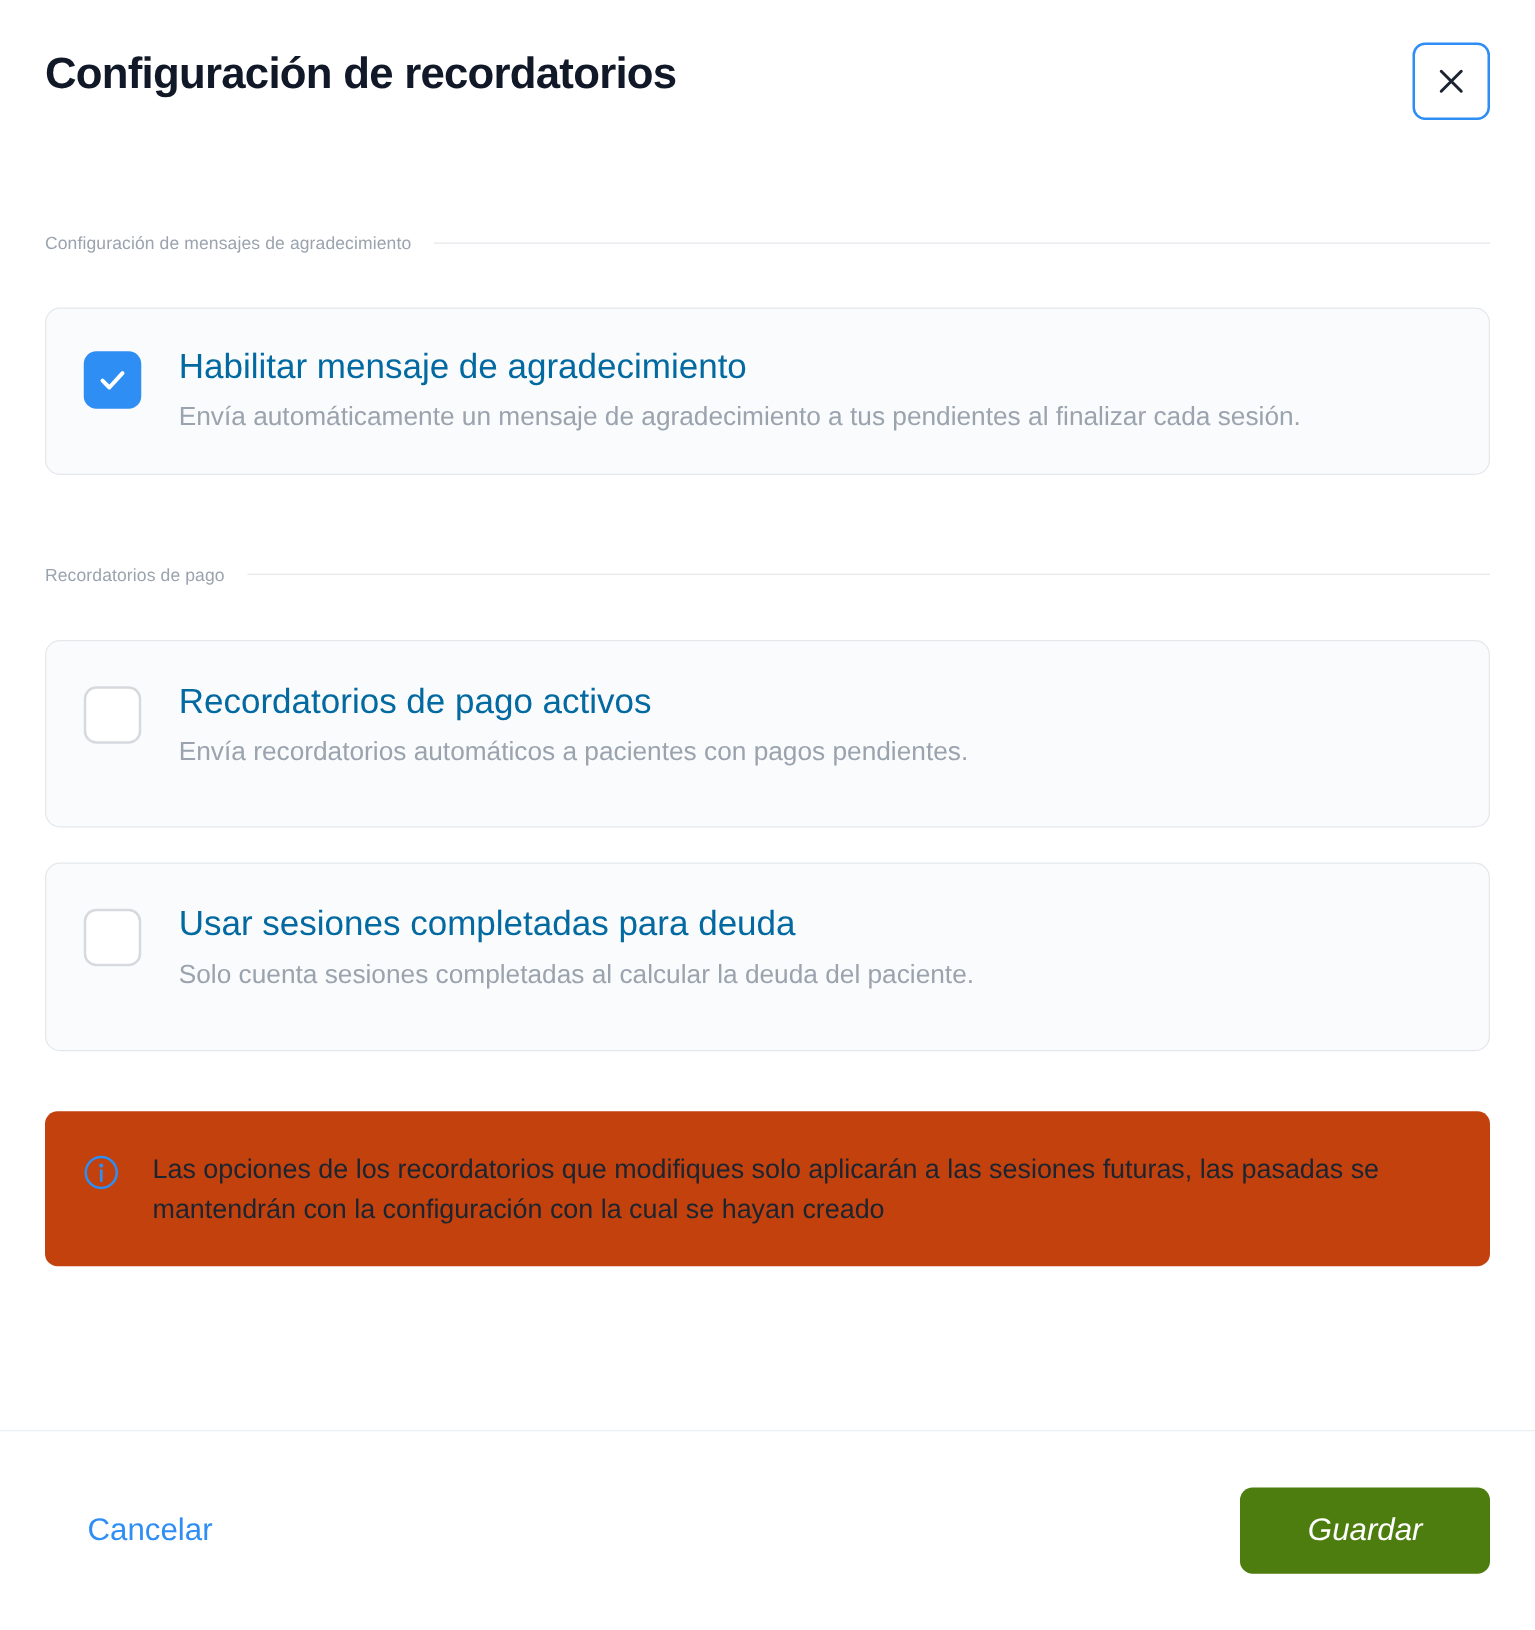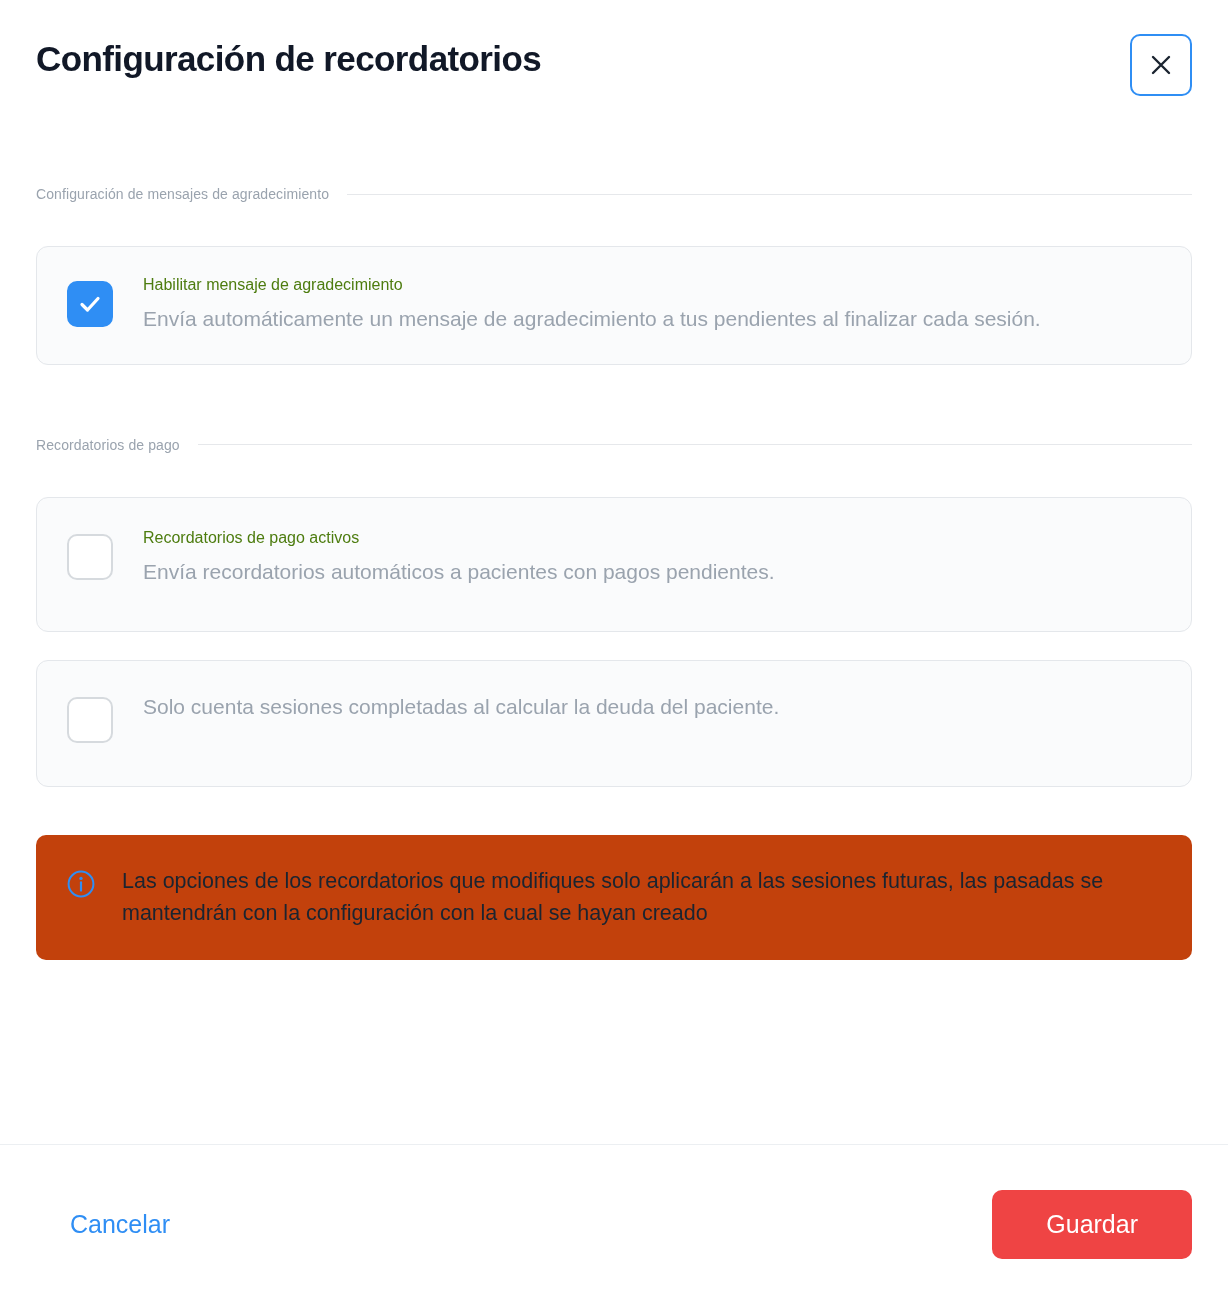--- a/index.html
+++ b/index.html
@@ -113,22 +113,22 @@
     margin-top: 6px;
   }
   .checkbox.checked {
     background: #2f8ef4;
     border-color: #2f8ef4;
   }
   .checkbox svg { display: block; }
 
   .option-text { flex: 1 1 auto; min-width: 0; }
   .option-title {
-    font-size: 16px;
-    color: #4d7c0f;
+    font-size: 28px;
+    color: #0369a1;
     line-height: 1.25;
     margin: 0 0 8px 0;
   }
   .option-desc {
     font-size: 21px;
     color: #9aa3ae;
     line-height: 1.55;
     margin: 0;
     max-width: 960px;
   }
@@ -170,29 +170,30 @@
     background: none;
     border: none;
     color: #2f8ef4;
     font-size: 25px;
     font-family: inherit;
     cursor: pointer;
     padding: 12px 34px;
     border-radius: 8px;
   }
   .btn-save {
-    background: #ef4444;
+    background: #4d7c0f;
     border: none;
     color: #ffffff;
     font-size: 25px;
     font-family: inherit;
     cursor: pointer;
     padding: 22px 54px;
     border-radius: 10px;
     line-height: 1;
+    font-style: italic;
   }
 </style>
 </head>
 <body>
 
 <div class="modal">
 
   <div class="modal-header">
     <h1 class="modal-title">Configuración de recordatorios</h1>
     <button class="close-button" aria-label="Cerrar">
@@ -238,20 +239,21 @@
       <div class="checkbox" role="checkbox" aria-checked="false"></div>
       <div class="option-text">
         <p class="option-title">Recordatorios de pago activos</p>
         <p class="option-desc">Envía recordatorios automáticos a pacientes con pagos pendientes.</p>
       </div>
     </div>
 
     <div class="option-card compact">
       <div class="checkbox" role="checkbox" aria-checked="false"></div>
       <div class="option-text">
+        <p class="option-title">Usar sesiones completadas para deuda</p>
         <p class="option-desc">Solo cuenta sesiones completadas al calcular la deuda del paciente.</p>
       </div>
     </div>
 
     <div class="info-banner">
       <span class="info-icon">
         <svg width="30" height="30" viewBox="0 0 30 30" aria-hidden="true">
           <circle cx="15" cy="15" r="12.4" fill="none" stroke="#2f8ef4" stroke-width="2"></circle>
           <circle cx="15" cy="9.4" r="1.7" fill="#2f8ef4"></circle>
           <path d="M15 13.4 L15 21.6" stroke="#2f8ef4" stroke-width="2.2" stroke-linecap="round"></path>

